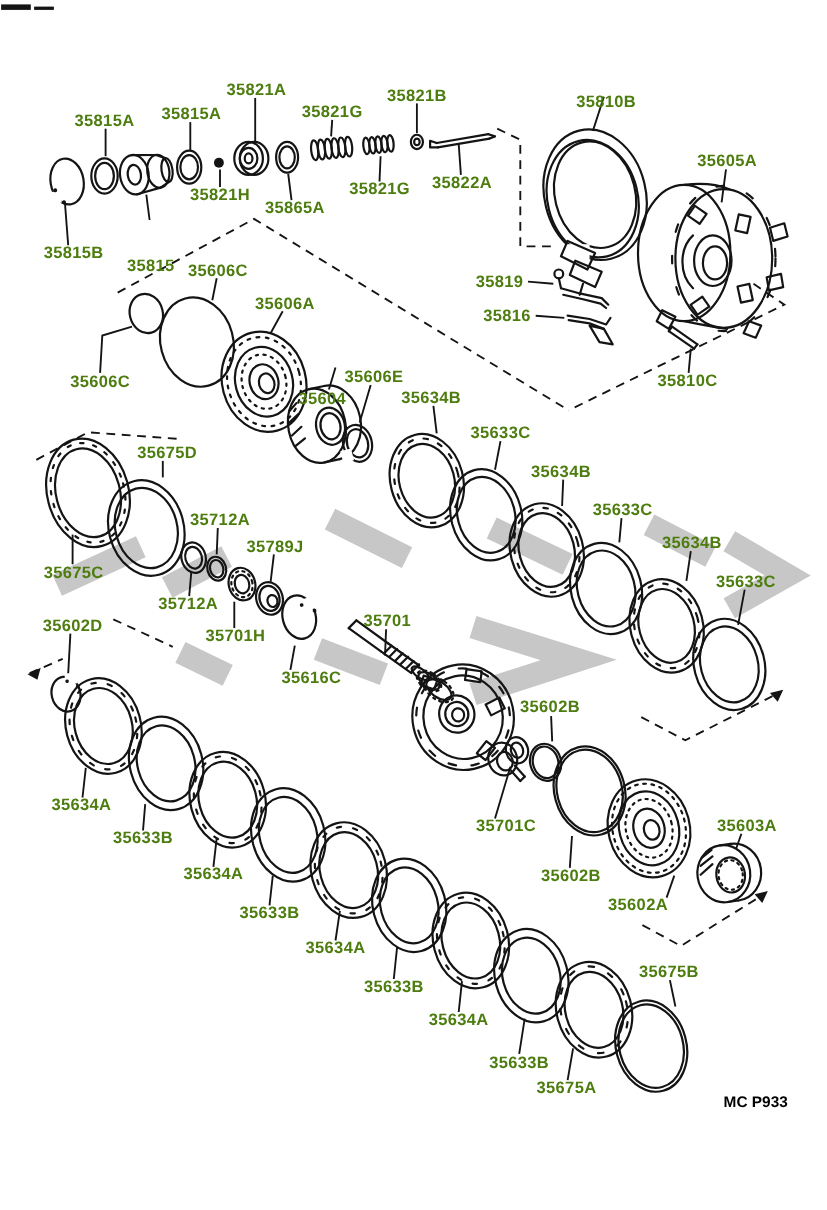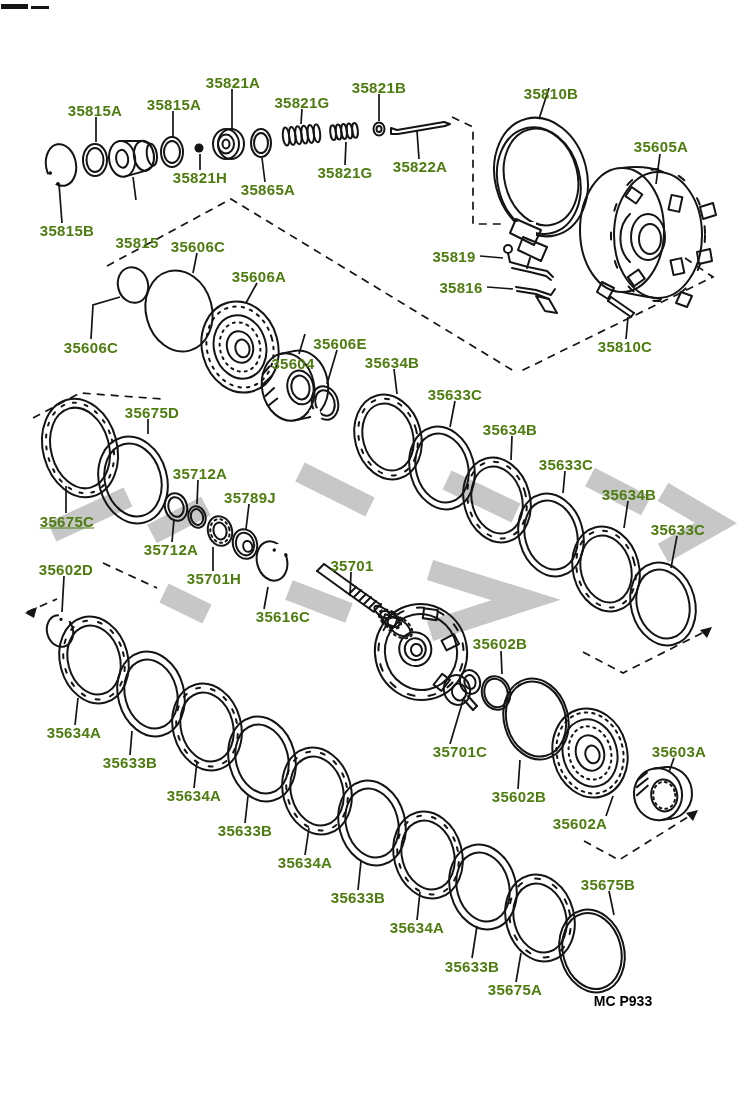--- a/index.html
+++ b/index.html
@@ -461,21 +461,21 @@
       <div class="part-label" style="left: 340px; top: 343px;">35606E</div>
       <div class="part-label" style="left: 625px; top: 346px;">35810C</div>
       <div class="part-label" style="left: 392px; top: 362px;">35634B</div>
       <div class="part-label" style="left: 455px; top: 394px;">35633C</div>
       <div class="part-label" style="left: 152px; top: 412px;">35675D</div>
       <div class="part-label" style="left: 510px; top: 429px;">35634B</div>
       <div class="part-label" style="left: 566px; top: 464px;">35633C</div>
       <div class="part-label" style="left: 200px; top: 473px;">35712A</div>
       <div class="part-label" style="left: 629px; top: 494px;">35634B</div>
       <div class="part-label" style="left: 250px; top: 497px;">35789J</div>
-      <div class="part-label" style="left: 67px; top: 521px; text-decoration: underline;">35675C</div>
+      <div class="part-label" style="left: 67px; top: 521px;">35675C</div>
       <div class="part-label" style="left: 678px; top: 529px;">35633C</div>
       <div class="part-label" style="left: 171px; top: 549px;">35712A</div>
       <div class="part-label" style="left: 352px; top: 565px;">35701</div>
       <div class="part-label" style="left: 66px; top: 569px;">35602D</div>
       <div class="part-label" style="left: 214px; top: 578px;">35701H</div>
       <div class="part-label" style="left: 263px; top: 616px; margin-left: 20px;">35616C</div>
       <div class="part-label" style="left: 500px; top: 643px;">35602B</div>
       <div class="part-label" style="left: 74px; top: 732px;">35634A</div>
       <div class="part-label" style="left: 679px; top: 751px;">35603A</div>
       <div class="part-label" style="left: 460px; top: 751px;">35701C</div>
@@ -485,14 +485,14 @@
       <div class="part-label" style="left: 580px; top: 823px;">35602A</div>
       <div class="part-label" style="left: 245px; top: 830px;">35633B</div>
       <div class="part-label" style="left: 305px; top: 862px;">35634A</div>
       <div class="part-label" style="left: 608px; top: 884px;">35675B</div>
       <div class="part-label" style="left: 358px; top: 897px;">35633B</div>
       <div class="part-label" style="left: 417px; top: 927px;">35634A</div>
       <div class="part-label" style="left: 472px; top: 966px;">35633B</div>
       <div class="part-label" style="left: 515px; top: 989px;">35675A</div>
     </div>
 
-  <div class="footer-code" style="left:623px;top:1001px;text-align:center;">MC P933</div>
+  <div class="footer-code" style="left:687px;top:1001px;text-align:center;">MC P933</div>
 </div>
 
 </body></html>

